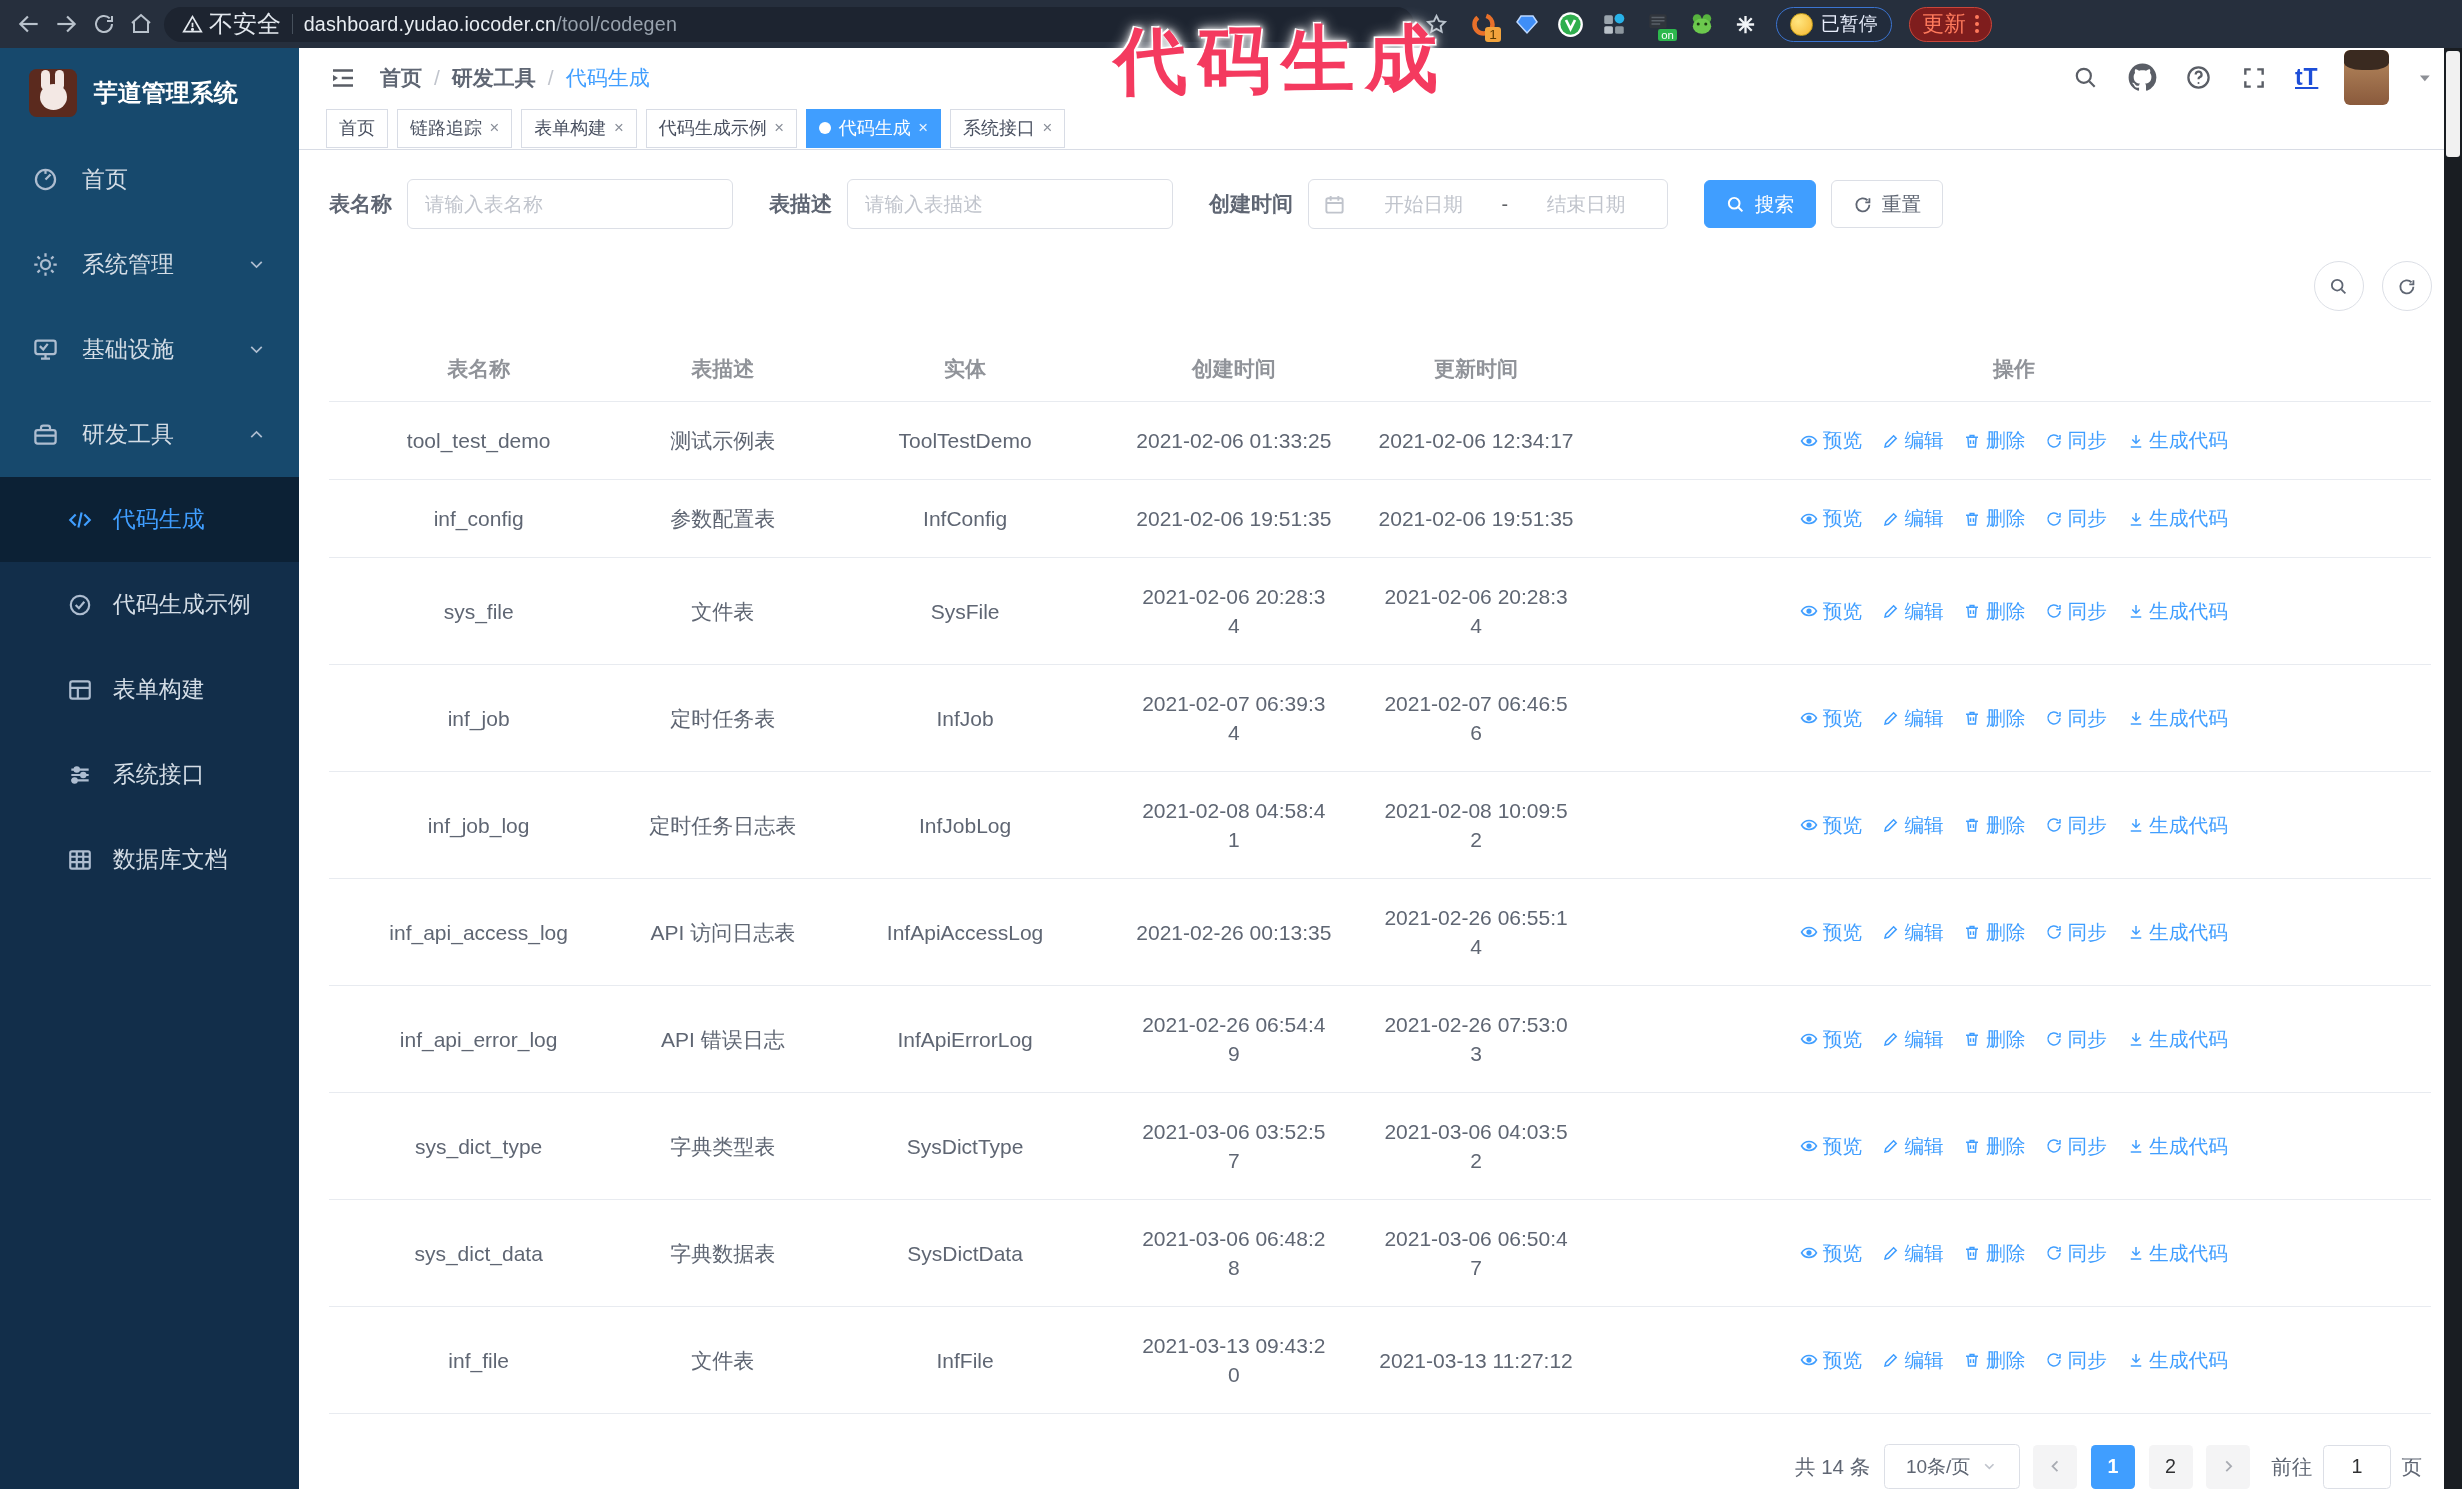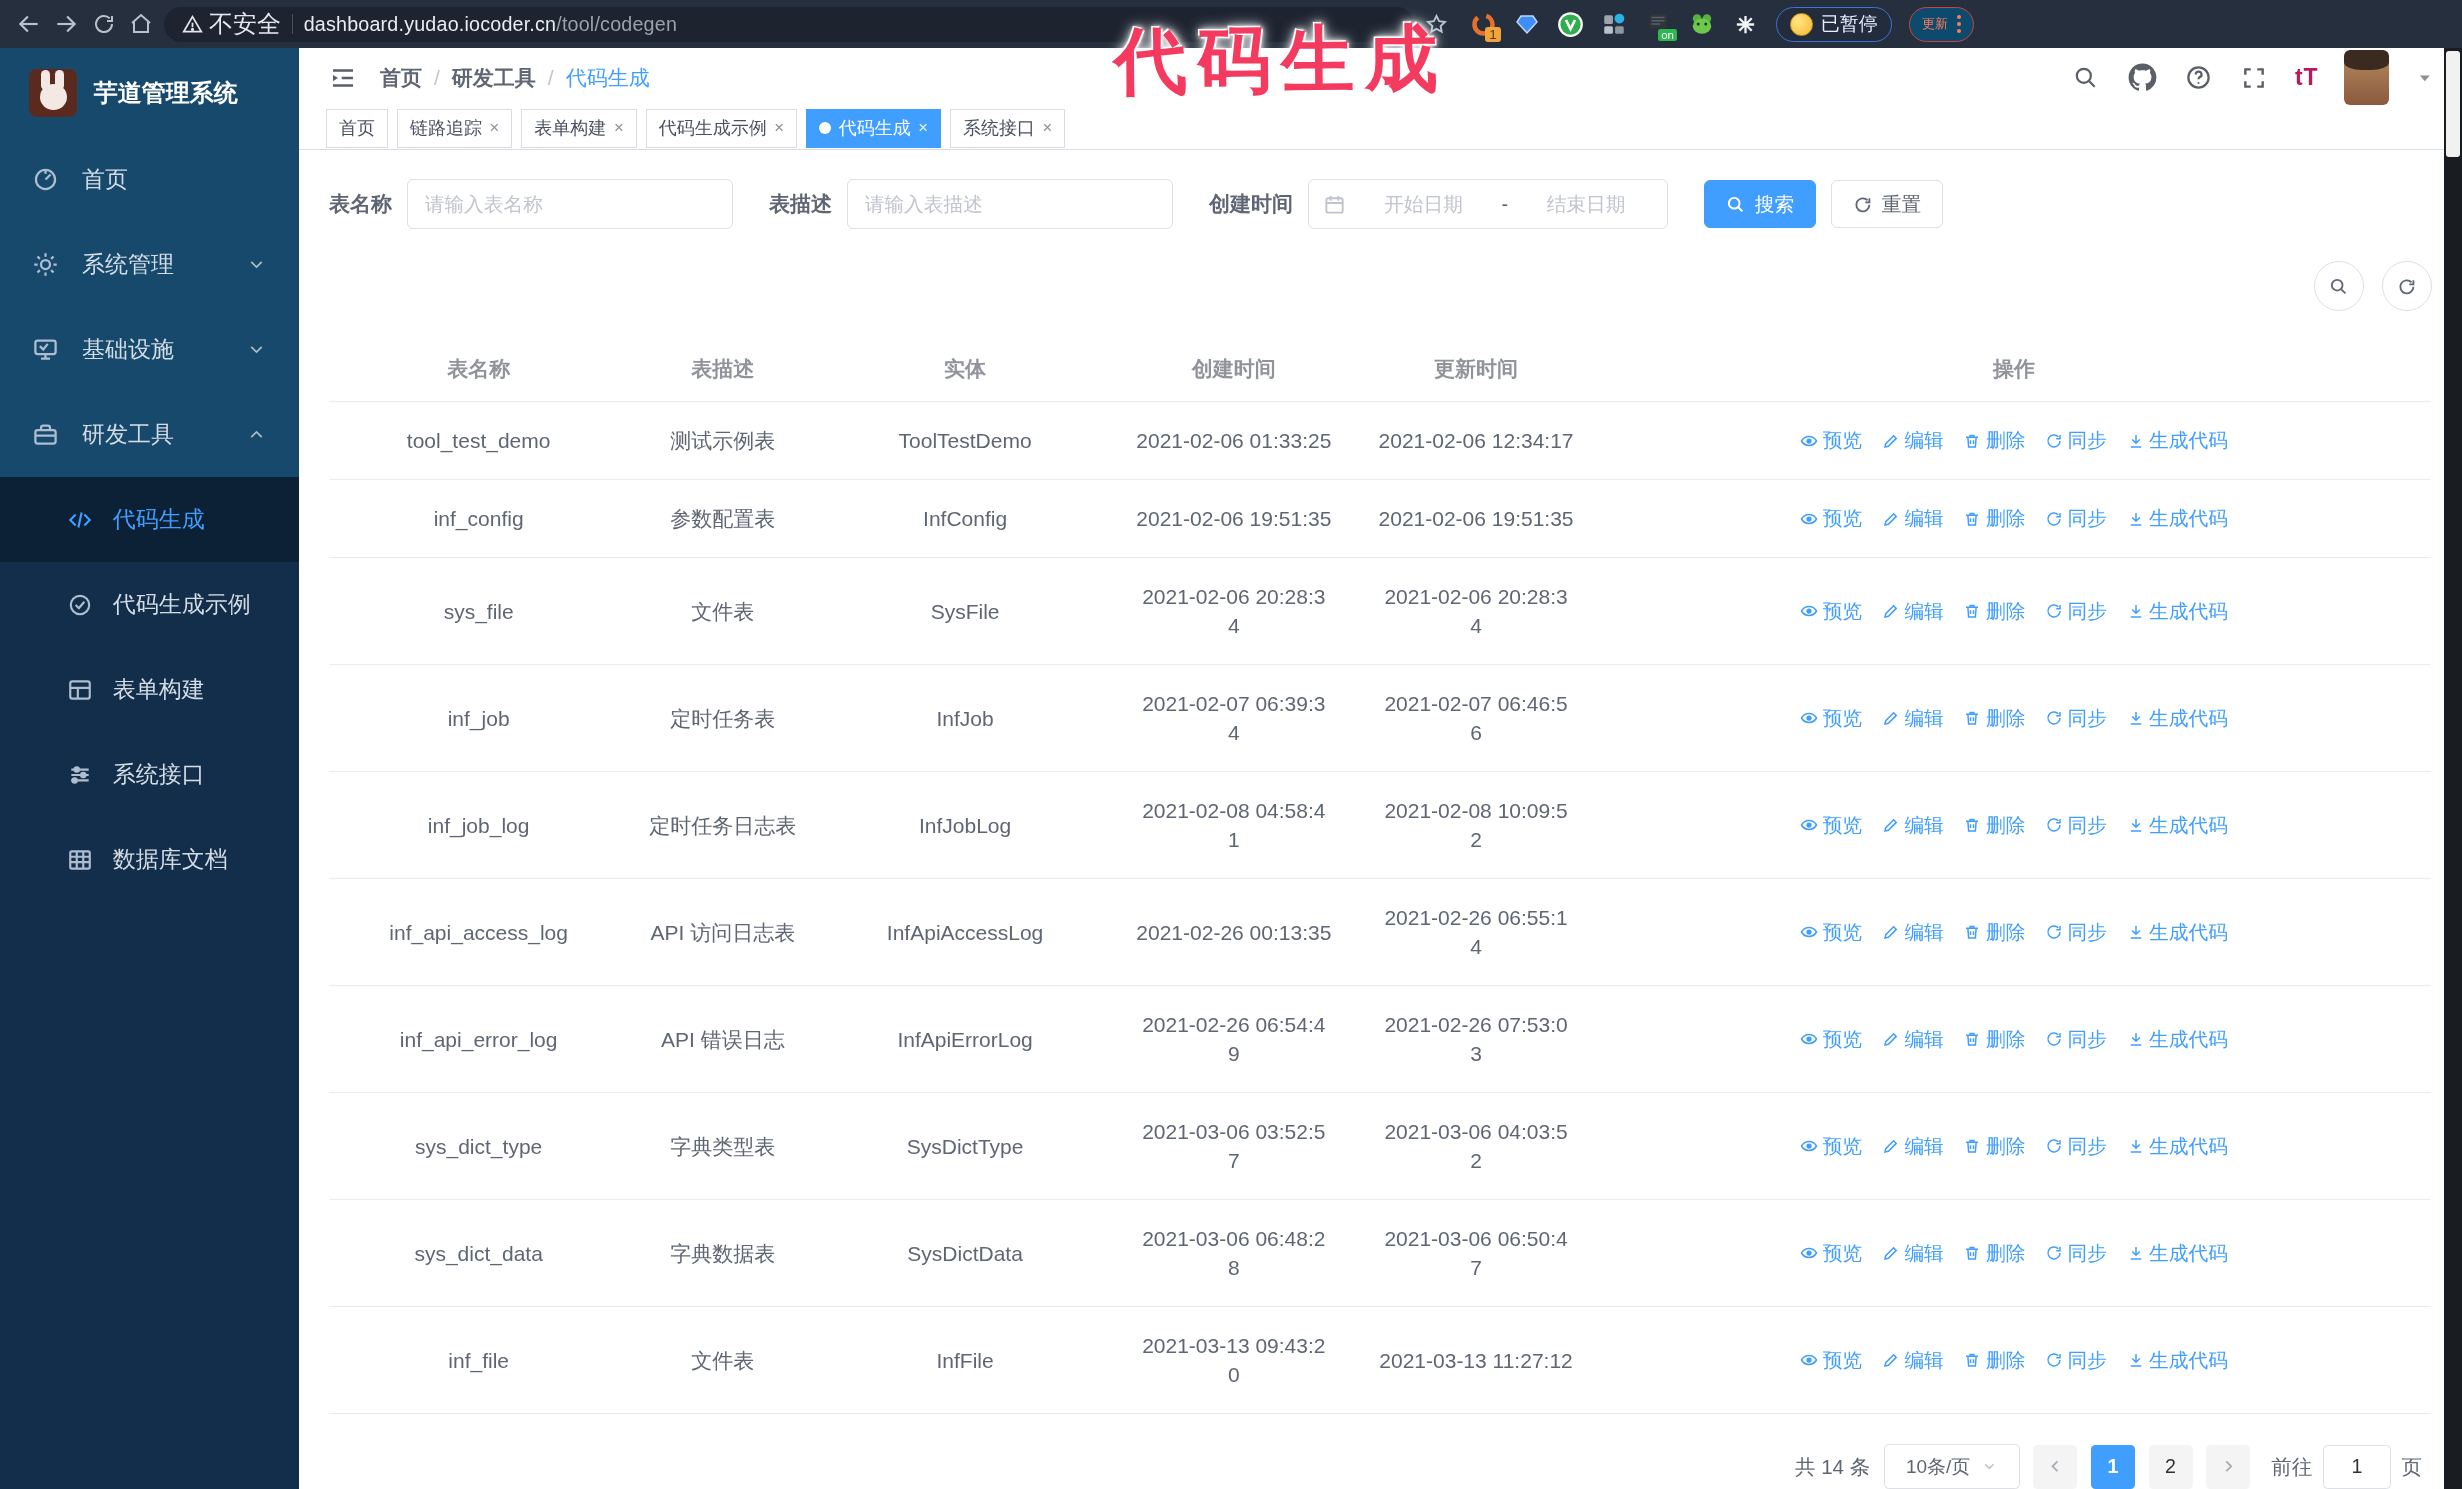--- a/index.html
+++ b/index.html
@@ -12,21 +12,21 @@
   .nav-ico { width:30px; height:30px; display:flex; align-items:center; justify-content:center; color:#b9c2cc; flex:none; }
   .url-pill { flex:0 0 1250px; height:35px; background:#1d2430; border-radius:18px; display:flex; align-items:center; padding:0 18px; gap:10.6px; color:#dfe5ea; }
   .url-pill .warn { display:flex; align-items:center; gap:6px; color:#e3e8ee; font-size:24px; }
   .url-sep { width:1.5px; height:19.7px; background:#46505c; }
   .url-text { font-size:19.7px; color:#e8edf2; letter-spacing:0.2px; }
   .url-text .path { color:#98a2ad; }
   .chrome-right { display:flex; align-items:center; gap:16.7px; margin-left:10.6px; }
   .ext { width:27px; height:27px; flex:none; position:relative; display:flex; align-items:center; justify-content:center; }
   .paused-pill { height:35px; border:1.5px solid #3b74d1; border-radius:18px; display:flex; align-items:center; gap:7.6px; padding:0 13.6px; color:#e8eefc; font-size:19px; background:#222c3c; }
   .face { width:23px; height:23px; border-radius:50%; background:radial-gradient(circle at 35% 35%, #ffe680, #f7b731); border:0.8px solid #caa21a; }
-  .update-btn { height:35px; border:1.5px solid #c9463a; border-radius:18px; display:flex; align-items:center; gap:9px; padding:0 12px; color:#ff7a5c; font-size:13px; background:#0c4a6e; }
+  .update-btn { height:35px; border:1.5px solid #c9463a; border-radius:18px; display:flex; align-items:center; gap:9px; padding:0 12px; color:#ff7a5c; font-size:22px; background:#7f1d1d; }
   .dots { display:flex; flex-direction:column; gap:3px; }
   .dots i { width:3.8px; height:3.8px; border-radius:50%; background:#ff7a5c; }
 
   
   .watermark { position:absolute; top:12px; left:1114px; z-index:50; font-size:73px; font-weight:700; letter-spacing:10.6px; color:#f43a5f;
     text-shadow:0 0 4.5px #fff,0 0 9px #fff,0 0 15px #fff,1.5px 1.5px 0 #fff,-1.5px -1.5px 0 #fff; transform:rotate(-.5deg); pointer-events:none; }
 
   
   .app { display:flex; height:1441px; }
   .sidebar { width:299px; flex:none; background:#122e4a; display:flex; flex-direction:column; }
@@ -49,21 +49,21 @@
   
   .navbar { height:73px; display:flex; align-items:center; padding:0 27px; gap:21px; }
   .hamburger { color:#5a5e66; width:33px; height:33px; display:flex; align-items:center; justify-content:center; }
   .breadcrumb { display:flex; align-items:center; gap:12px; font-size:21px; }
   .crumb { color:#5f6673; font-weight:700; }
   .crumb-sep { color:#c0c4cc; font-weight:400; }
   .crumb.current { color:#409eff; font-weight:400; }
   .nav-spacer { flex:1; }
   .nav-tools { display:flex; align-items:center; gap:26px; color:#5a5e66; }
   .tool-ico { width:30px; height:30px; display:flex; align-items:center; justify-content:center; }
-  .tT { font-size:23px; font-weight:700; color:#be185d; letter-spacing:0.8px; }
+  .tT { font-size:23px; font-weight:700; color:#1d4ed8; letter-spacing:0.8px;text-decoration:underline; }
   .user-avatar { width:45px; height:55px; border-radius:6px; background:linear-gradient(#b78a5f,#8a5a3c); position:relative; overflow:hidden; }
   .user-avatar .hair { position:absolute; top:0; left:0; right:0; height:19.7px; background:#3a2a20; border-radius:6px 6px 40% 40%; }
   .caret { color:#8d9096; }
 
   
   .tabbar { height:53px; border-bottom:1.5px solid #d8dce5; display:flex; align-items:center; gap:9px; padding:0 27px; }
   .tag-tab { height:39px; border:1.5px solid #d8dce5; background:#fff; display:flex; align-items:center; gap:7.6px; padding:0 12px; font-size:18px; color:#495060; cursor:pointer; white-space:nowrap; }
   .tag-tab .x { font-size:16.7px; color:#8a8f99; }
   .tag-tab.active { background:#409eff; border-color:#409eff; color:#fff; }
   .tag-tab.active .x { color:#eaf4ff; }

